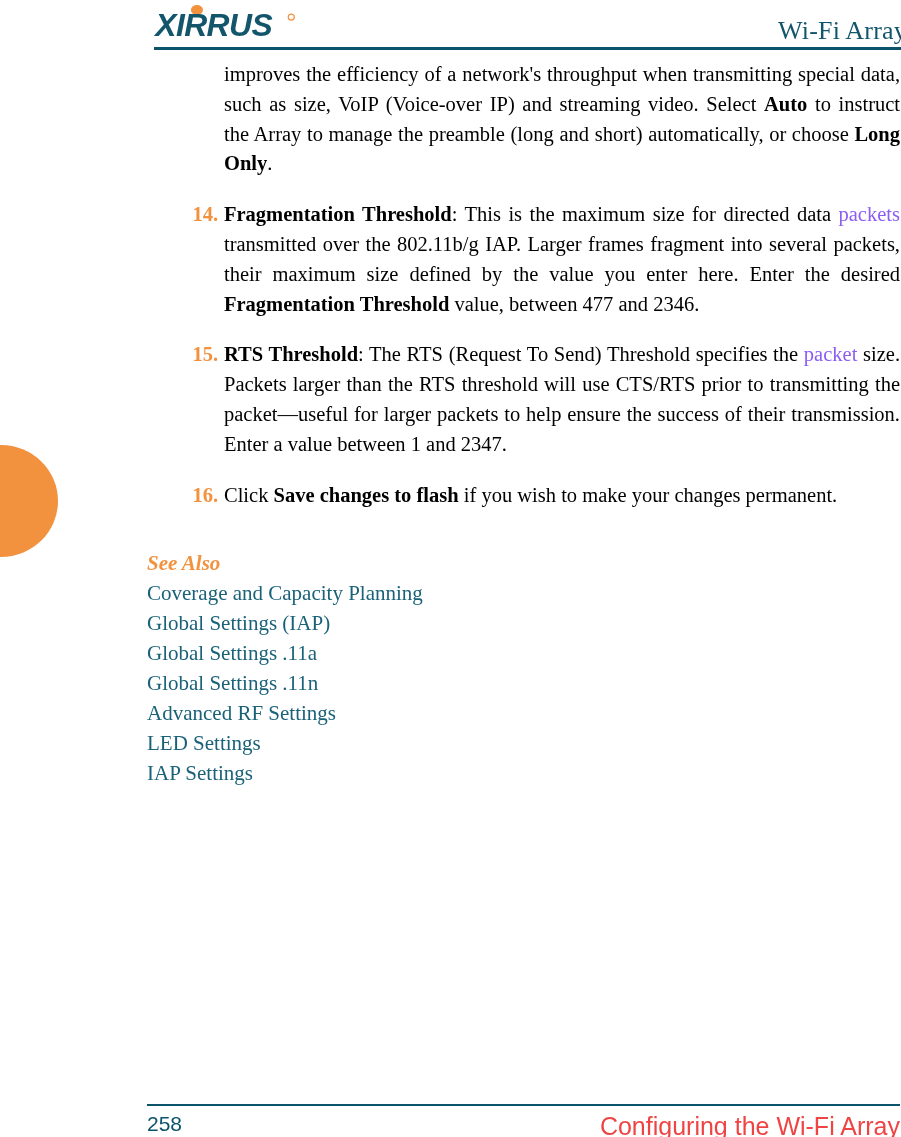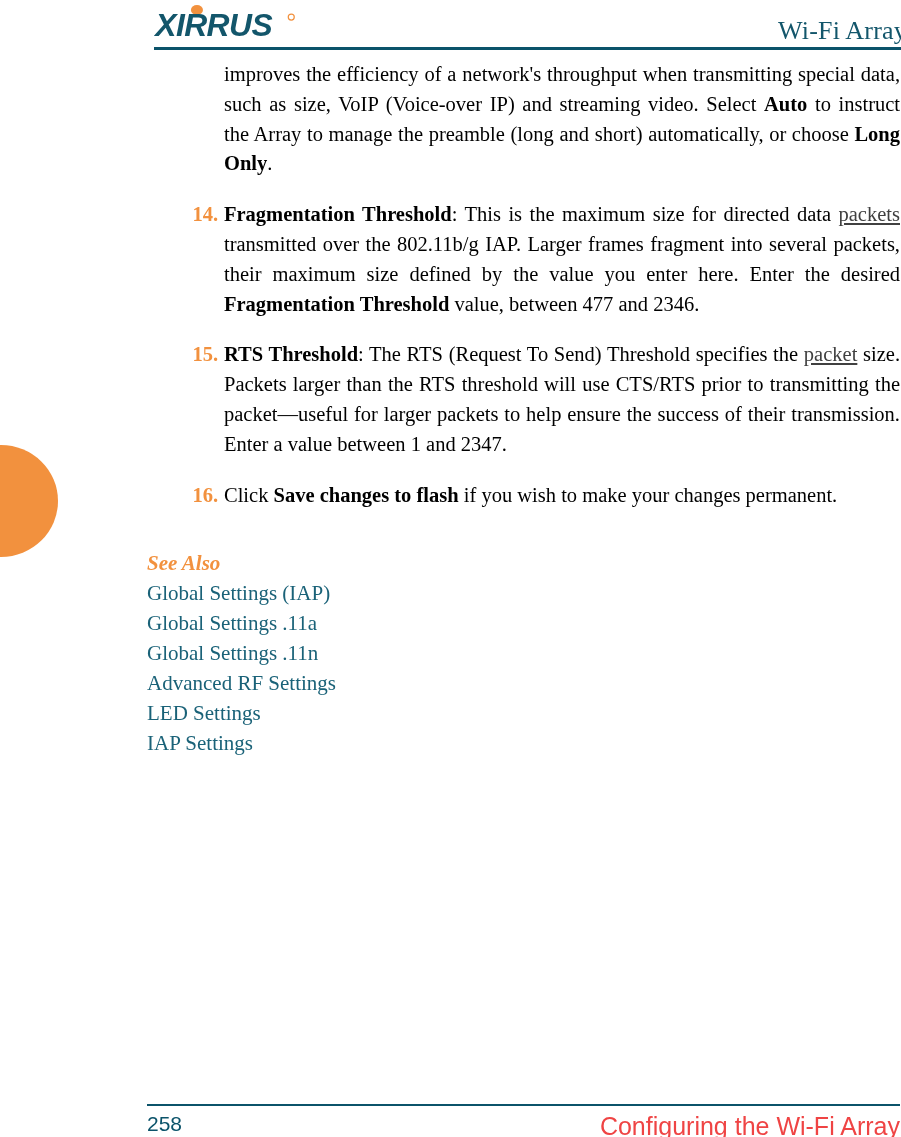--- a/index.html
+++ b/index.html
@@ -100,22 +100,21 @@
   .list-item .item-text {
     padding-left: 77px;
     font-size: 20.5px;
     line-height: 29.8px;
     text-align: justify;
     text-justify: inter-word;
   }
 
   b, strong { font-weight: bold; margin-top: 24px; }
   .xref {
-    color: #404040;
-    text-decoration: underline;
+    color: #8b5cf6;
   }
 
   
   #see-also-block {
     margin-top: 38px;
   }
   #see-also-heading {
     font-weight: bold;
     font-style: italic;
     font-size: 21px;
@@ -204,20 +203,21 @@
   </div>
 
   <div class="list-item">
     <div class="num">16.</div>
     <div class="item-text"><span>Click </span><b>Save changes to flash</b><span> if you wish to make your changes permanent.</span></div>
   </div>
 
   <div id="see-also-block">
     <div id="see-also-heading">See Also</div>
 
+    <a class="see-also-link" href="#">Coverage and Capacity Planning</a>
     <a class="see-also-link" href="#">Global Settings (IAP)</a>
     <a class="see-also-link" href="#">Global Settings .11a</a>
     <a class="see-also-link" href="#">Global Settings .11n</a>
     <a class="see-also-link" href="#">Advanced RF Settings</a>
     <a class="see-also-link" href="#">LED Settings</a>
     <a class="see-also-link" href="#">IAP Settings</a>
   </div>
 
 </div>
 

